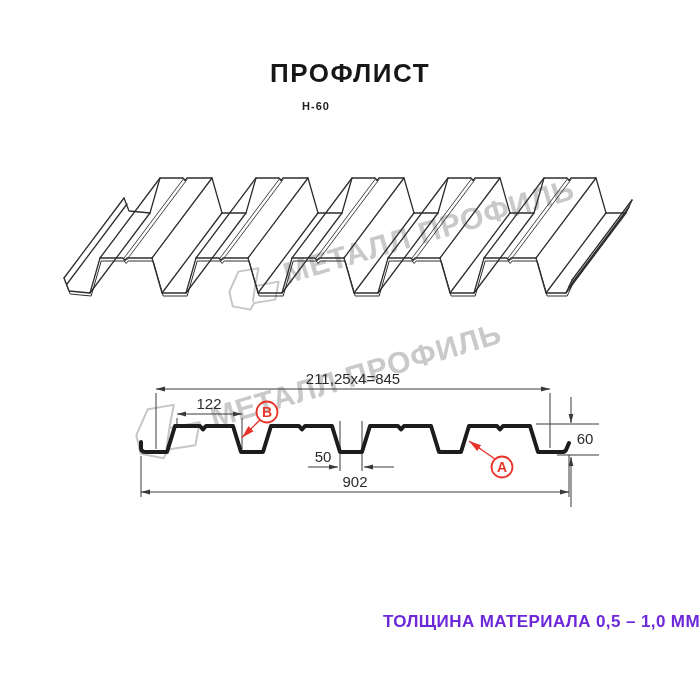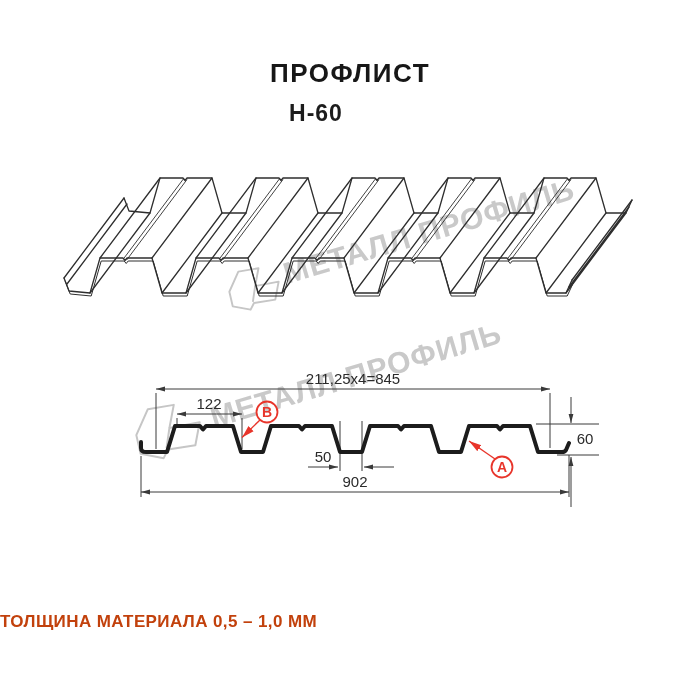--- a/index.html
+++ b/index.html
@@ -1,23 +1,23 @@
 <!DOCTYPE html>
 <html><head>
 <meta charset="utf-8">
 <style>
   html,body{margin:0;padding:0;background:#ffffff;}
   .card{position:relative;width:700px;height:700px;background:#ffffff;overflow:hidden;
         font-family:"Liberation Sans","DejaVu Sans",sans-serif;}
   .title{position:absolute;top:58px;left:0;width:700px;text-align:center;
          font-size:26px;font-weight:800;letter-spacing:1.5px;color:#171717;}
   .subtitle{position:absolute;top:100px;left:0;width:632px;text-align:center;
-         font-size:23px;font-weight:700;letter-spacing:1px;color:#1c1c1c;}
-  .footer{position:absolute;top:612px;left:0;width:700px;text-align:left;
-         font-size:17px;font-weight:700;letter-spacing:0.4px;color:#c2410c;}
+         font-size:11px;font-weight:700;letter-spacing:1px;color:#1c1c1c;}
+  .footer{position:absolute;top:612px;left:0;width:700px;text-align:right;
+         font-size:17px;font-weight:700;letter-spacing:0.4px;color:#6d28d9;}
   svg{position:absolute;top:0;left:0;}
   text.dim{font-family:"Liberation Sans","DejaVu Sans",sans-serif;font-size:15px;fill:#2b2b2b;}
   text.callout{font-family:"Liberation Sans","DejaVu Sans",sans-serif;font-size:14px;font-weight:bold;}
   text.wm{font-family:"Liberation Sans","DejaVu Sans",sans-serif;font-size:30px;font-weight:bold;letter-spacing:1px;}
 </style>
 </head>
 <body>
 
 <div class="card">
 

